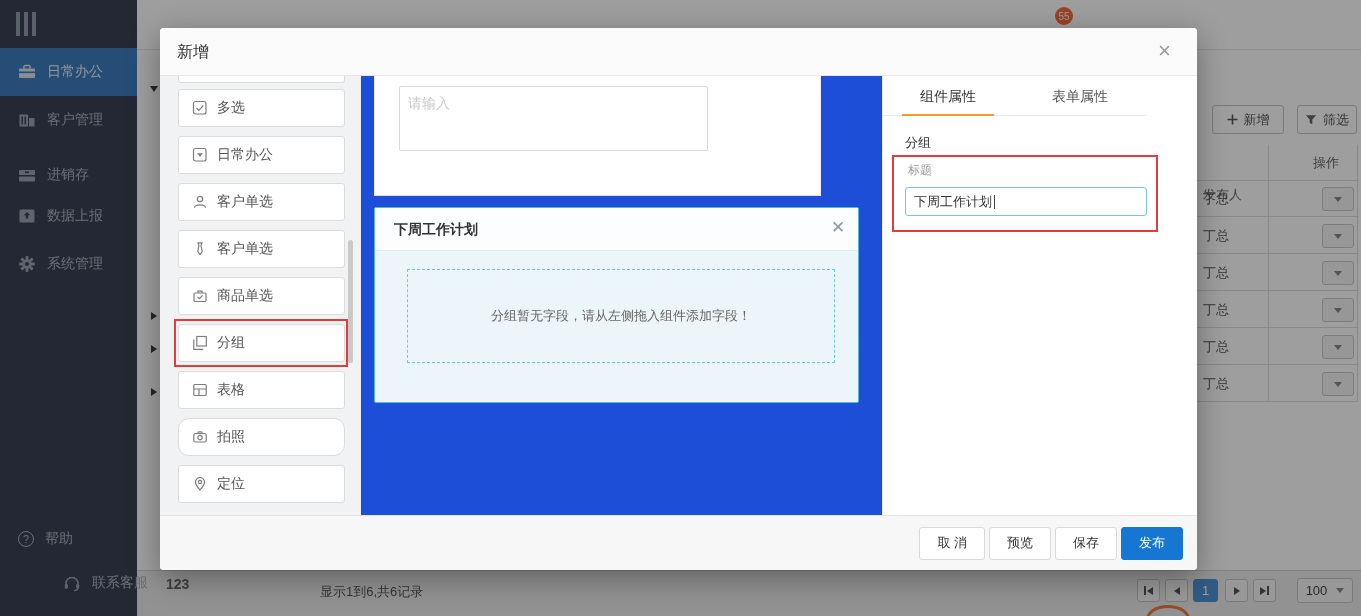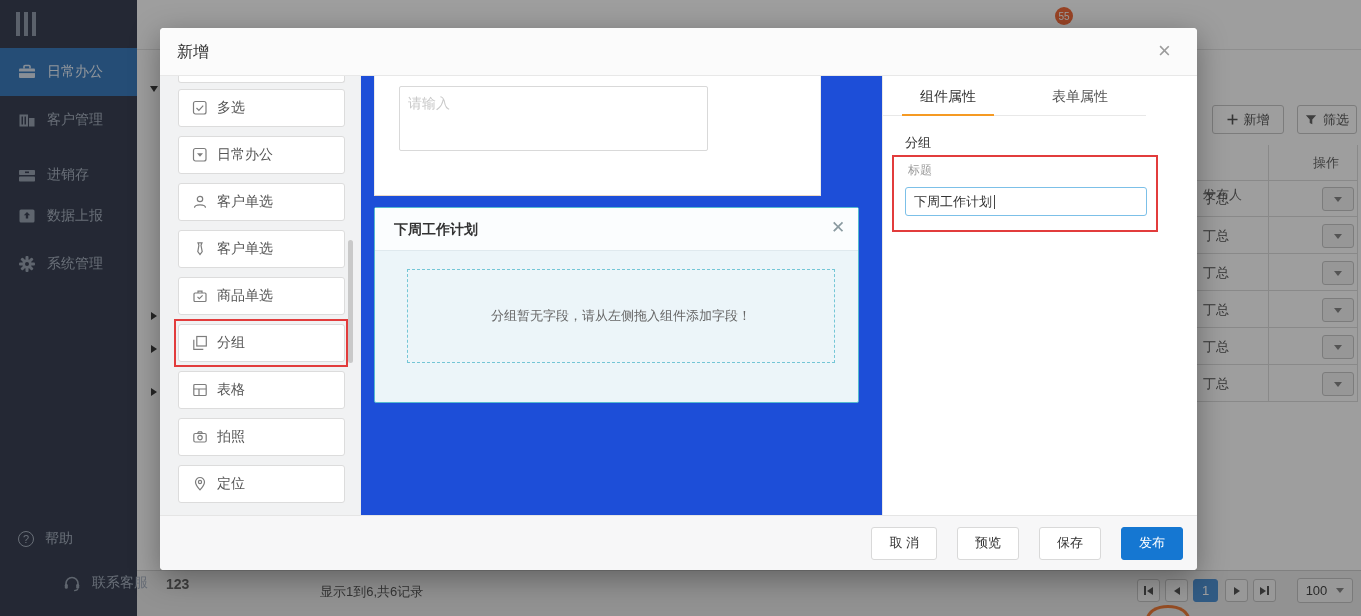--- a/index.html
+++ b/index.html
@@ -80,21 +80,21 @@
   .tab.active{color:#333;}
   .tab.active::after{content:'';position:absolute;left:20px;right:20px;bottom:-1px;height:2px;background:#f59a23;}
   .prop-section{left:745px;top:58px;font-size:13px;color:#333;}
   .prop-label{left:748px;top:86px;font-size:12px;color:#9a9a9a;}
   .mock-input{left:745px;top:111px;width:242px;height:29px;border:1px solid #7cc0e8;border-radius:3px;
               background:#fff;box-sizing:border-box;display:flex;align-items:center;padding-left:8px;
               font-size:13px;color:#333;cursor:text;}
   .caret{width:1px;height:14px;background:#444;margin-left:2px;}
   .m-footer{left:0;top:487px;width:1037px;height:55px;background:#f7f7f8;border-top:1px solid #e5e5e5;
             border-radius:0 0 4px 4px;box-sizing:border-box;display:flex;align-items:center;
-            justify-content:flex-end;gap:20px;padding-right:14px;}
+            justify-content:flex-end;gap:4px;padding-right:14px;}
   .btn{height:33px;background:#fff;border:1px solid #d9d9d9;border-radius:3px;font-size:13px;color:#333;
        display:flex;align-items:center;justify-content:center;padding:0 17px;cursor:pointer;box-sizing:border-box;
        font-family:"Liberation Sans","DejaVu Sans",sans-serif;}
   .btn.primary{background:#1577d2;border-color:#1577d2;color:#fff;}
   .help-circle{width:16px;height:16px;border:1.5px solid #a9b2c1;border-radius:50%;color:#a9b2c1;font-size:11px;
                display:flex;align-items:center;justify-content:center;box-sizing:border-box;}
 </style>
 </head>
 <body>
 
@@ -348,21 +348,21 @@
           <span>分组</span>
         </div>
         <div class="abs red-box" style="left:14px;top:243px;width:174px;height:48px;"></div>
         <div class="abs comp-item" style="top:295px;">
           <svg width="16" height="16" viewBox="0 0 16 16">
               <rect x="1.8" y="2.5" width="12.4" height="11" rx="1" fill="none" stroke="#7d7d7d" stroke-width="1.2"></rect>
               <path d="M1.8 7 h12.4 M7 7 v6.5" fill="none" stroke="#7d7d7d" stroke-width="1.2"></path>
             </svg>
           <span>表格</span>
         </div>
-        <div class="abs comp-item" style="top:342px;">
+        <div class="abs comp-item" style="top:342px;border-radius:11px;">
           <svg width="16" height="16" viewBox="0 0 16 16">
               <rect x="1.8" y="4.5" width="12.4" height="8.5" rx="1.5" fill="none" stroke="#7d7d7d" stroke-width="1.2"></rect>
               <path d="M5.5 4.5 l1-1.6 h3 l1 1.6" fill="none" stroke="#7d7d7d" stroke-width="1.2"></path>
               <circle cx="8" cy="8.6" r="2.2" fill="none" stroke="#7d7d7d" stroke-width="1.2"></circle>
             </svg>
           <span>拍照</span>
         </div>
         <div class="abs comp-item" style="top:389px;">
           <svg width="16" height="16" viewBox="0 0 16 16">
               <path d="M8 1.5 a4.5 4.5 0 0 1 4.5 4.5 c0 3.3-4.5 7.8-4.5 7.8 s-4.5-4.5-4.5-7.8 A4.5 4.5 0 0 1 8 1.5 z" fill="none" stroke="#7d7d7d" stroke-width="1.2"></path>

